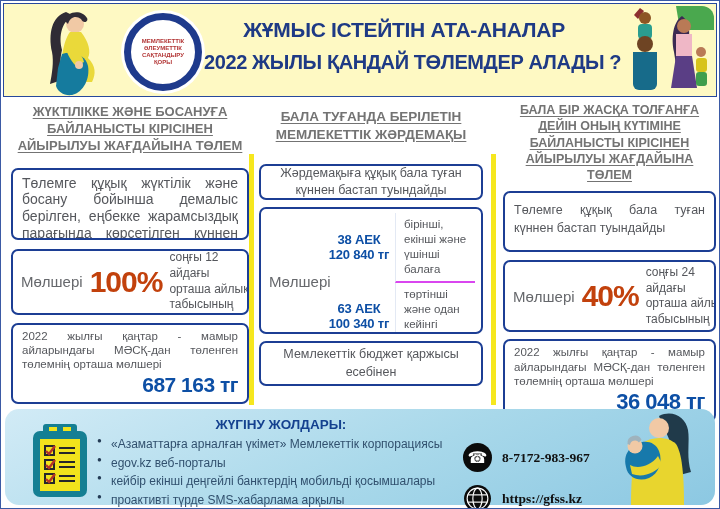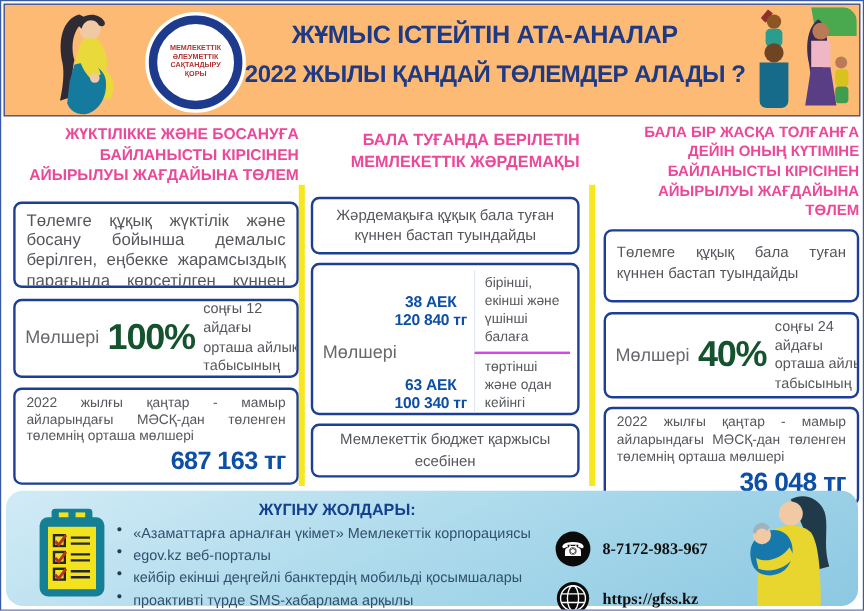--- a/index.html
+++ b/index.html
@@ -3,61 +3,61 @@
 <meta charset="utf-8">
 <style>
   * { margin:0; padding:0; box-sizing:border-box; }
   html,body { width:720px; height:509px; overflow:hidden; background:#fff;
               font-family:"Liberation Sans", sans-serif; }
   .page { position:relative; width:720px; height:509px; background:#ffffff;
           border:1px solid #3b5aa5; overflow:hidden; }
 
   
   .topbar { position:absolute; left:2px; top:2px; right:2px; height:94px;
-            background:#fdba74; border:1px solid #27489c; }
+            background:#fef9c3; border:1px solid #27489c; }
   .woman-ill { position:absolute; left:18px; top:4px; width:96px; height:88px; }
   .logo { position:absolute; left:120px; top:9px; width:78px; height:78px;
           border-radius:50%; background:#fff; border:7px solid #1e3a8c;
           box-shadow:0 0 0 3px #ffffff; display:flex; align-items:center; justify-content:center; }
   .logo-text { font-size:6px; line-height:1.2; font-weight:bold; color:#b23434;
                text-align:center; width:52px; }
   .titles { position:absolute; left:200px; top:14px; width:400px; text-align:center;
             color:#1e3a85; font-weight:bold; }
   .title-1 { font-size:21px; letter-spacing:-0.3px; white-space:nowrap; }
   .title-2 { font-size:20px; letter-spacing:-0.4px; white-space:nowrap; margin-top:9px; }
   .family-ill { position:absolute; right:2px; top:2px; width:118px; height:90px; }
 
   
   .col { position:absolute; top:98px; }
   .col1 { left:10px;  width:238px; }
   .col2 { left:258px; width:224px; }
   .col3 { left:502px; width:213px; }
-  .col h2 { color:#ec4899; font-size:13px; font-weight:bold; text-align:right;
-            line-height:1.3; text-underline-offset:2px; }
+  .col h2 { color:#737373; font-size:13px; font-weight:bold; text-align:center;
+            line-height:1.3; text-decoration:underline; text-underline-offset:2px; }
   .col1 h2 { margin-top:5px; }
   .col2 h2 { margin-top:9px; font-size:13.5px; }
   .col3 h2 { margin-top:3px; font-size:12.5px; }
 
   .box { background:#fff; border:2.5px solid #1c3e94; border-radius:7px;
          color:#55575c; overflow:hidden; }
   .just { text-align:justify; }
 
   .c1-elig { margin-top:13px; height:72px; padding:5px 9px; font-size:14px; line-height:1.2; }
   .c1-rate { margin-top:9px;  height:66px; display:flex; align-items:center; padding:0 8px; gap:7px; }
   .c1-avg  { margin-top:8px;  padding:4px 9px 5px; }
 
   .rate-label { font-size:15px; color:#66686c; flex:0 0 auto; }
-  .rate-value { font-size:30px; font-weight:bold; color:#14532d; letter-spacing:-1px; flex:1; text-align:center; }
+  .rate-value { font-size:30px; font-weight:bold; color:#c2410c; letter-spacing:-1px; flex:1; text-align:center; }
   .rate-note  { font-size:12px; line-height:1.3; width:80px; flex:0 0 auto; }
 
   .avg-text  { font-size:11.5px; line-height:1.25; display:block; text-align:justify; }
   .avg-value { display:block; text-align:right; font-size:21px; font-weight:bold;
                color:#0d4fa5; letter-spacing:-0.5px; margin-top:1px; }
 
-  .c2-elig { margin-top:21px; height:48px; display:flex; align-items:center;
+  .c2-elig { margin-top:21px; height:36px; display:flex; align-items:center;
              justify-content:center; text-align:center; font-size:12.5px;
              line-height:1.4; padding:0 14px; }
   .c2-rate { margin-top:7px; height:127px; display:grid;
              grid-template-columns:56px 1fr 80px; grid-template-rows:1fr 1fr;
              align-items:center; padding:4px 6px; }
   .c2-label { grid-row:1/3; font-size:15px; color:#66686c; padding-left:2px; }
   .c2-amt { text-align:center; color:#0d4fa5; font-weight:bold; font-size:13px;
             line-height:1.15; letter-spacing:-0.2px; }
   .c2-note { font-size:11.5px; line-height:1.3; padding:4px 2px 4px 8px;
              border-left:1px solid #e3e9f4; align-self:stretch;

